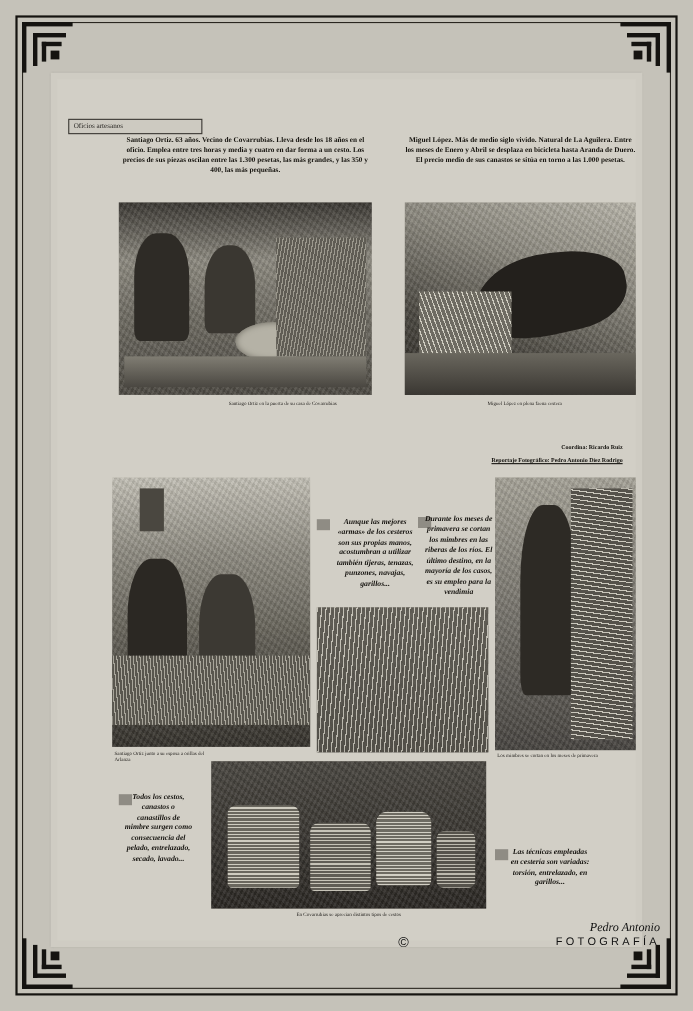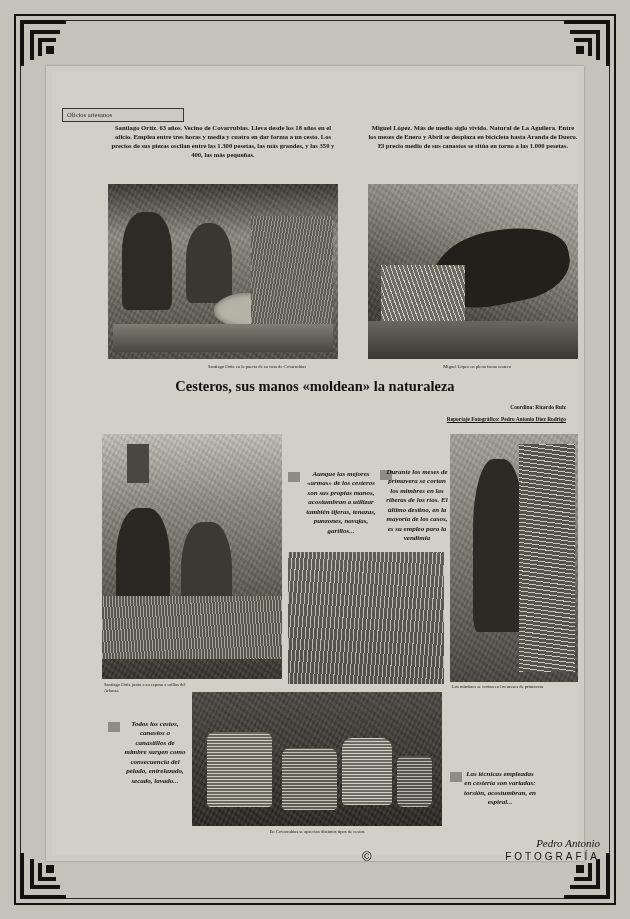--- a/index.html
+++ b/index.html
@@ -194,21 +194,20 @@
 
       <div class="photo" style="left:316px;top:112px;width:210px;height:175px;
                   background:linear-gradient(200deg,#b9b6ab 0%,#8a877d 35%,#4a4740 70%,#2e2b26 100%);">
         <div class="grain"></div>
         <div style="position:absolute;left:30%;top:26%;width:66%;height:42%;background:#23201c;border-radius:50% 60% 40% 50%/60% 50% 50% 40%;transform:rotate(-12deg);"></div>
         <div style="position:absolute;left:6%;top:46%;width:40%;height:34%;background:repeating-linear-gradient(70deg,#cfccc0 0 1px,#6e6b62 1px 4px);"></div>
         <div style="position:absolute;left:0;bottom:0;width:100%;height:22%;background:linear-gradient(180deg,#6a675e,#3a3732);"></div>
       </div>
       <div class="caption" style="left:340px;top:292px;width:170px;text-align:center;">Miguel López en plena faena cestera</div>
 
-      <div class="headline" style="top:306px;font-size:14.5px;">Cesteros, sus manos «moldean» la naturaleza</div>
 
       <div class="credit" style="right:12px;top:332px;">
         <span>Coordina: Ricardo Ruiz</span>
       </div>
       <div class="credit" style="right:12px;top:344px;">
         <u><span>Reportaje Fotográfico: Pedro Antonio Díez Rodrigo</span></u>
       </div>
 
       <div class="photo" style="left:50px;top:362px;width:180px;height:245px;
                   background:linear-gradient(180deg,#c3c0b6 0%,#8e8b81 28%,#5c5950 65%,#35322c 100%);">
@@ -244,24 +243,24 @@
       </div>
       <div class="caption" style="left:175px;top:757px;width:180px;text-align:center;">En Covarrubias se aprecian distintos tipos de cestos</div>
 
       <div class="tick" style="left:236px;top:400px;"></div>
       <div class="pullquote" style="left:250px;top:398px;width:78px;">Aunque las mejores «armas» de los cesteros son sus propias manos, acostumbran a utilizar también tijeras, tenazas, punzones, navajas, garillos...</div>
 
       <div class="tick" style="left:328px;top:398px;"></div>
       <div class="pullquote" style="left:334px;top:396px;width:62px;">Durante los meses de primavera se cortan los mimbres en las riberas de los ríos. El último destino, en la mayoría de los casos, es su empleo para la vendimia</div>
 
       <div class="tick" style="left:56px;top:650px;"></div>
-      <div class="pullquote" style="left:72px;top:648px;width:62px;">Todos los cestos, canastos o canastillos de mimbre surgen como consecuencia del pelado, entrelazado, secado, lavado...</div>
+      <div class="pullquote" style="left:61px;top:648px;width:62px;">Todos los cestos, canastos o canastillos de mimbre surgen como consecuencia del pelado, entrelazado, secado, lavado...</div>
 
       <div class="tick" style="left:398px;top:700px;"></div>
-      <div class="pullquote" style="left:412px;top:698px;width:72px;">Las técnicas empleadas en cestería son variadas: torsión, acostumbran, en espiral...</div>
+      <div class="pullquote" style="left:412px;top:698px;width:72px;">Las técnicas empleadas en cestería son variadas: torsión, entrelazado, en garillos...</div>
 
     </div>
   </div>
 
   <div class="logo">
     <span class="c">©</span>
     <div class="sub">Pedro Antonio</div>
     <div class="foto">FOTOGRAFÍA</div>
   </div>
 

